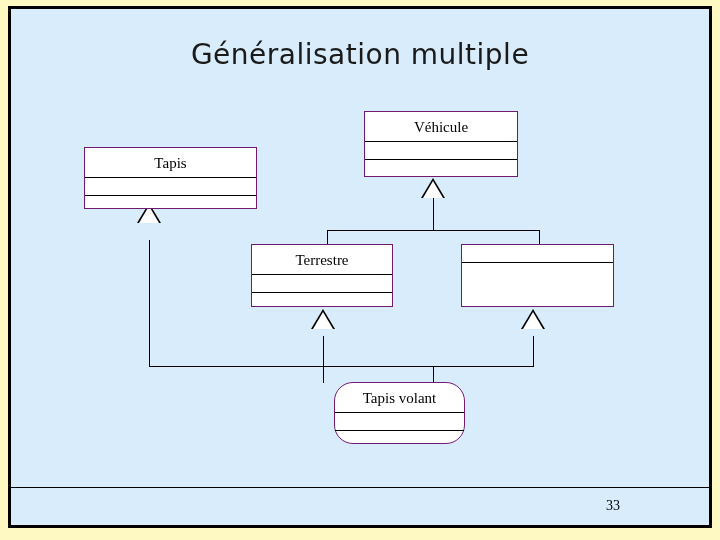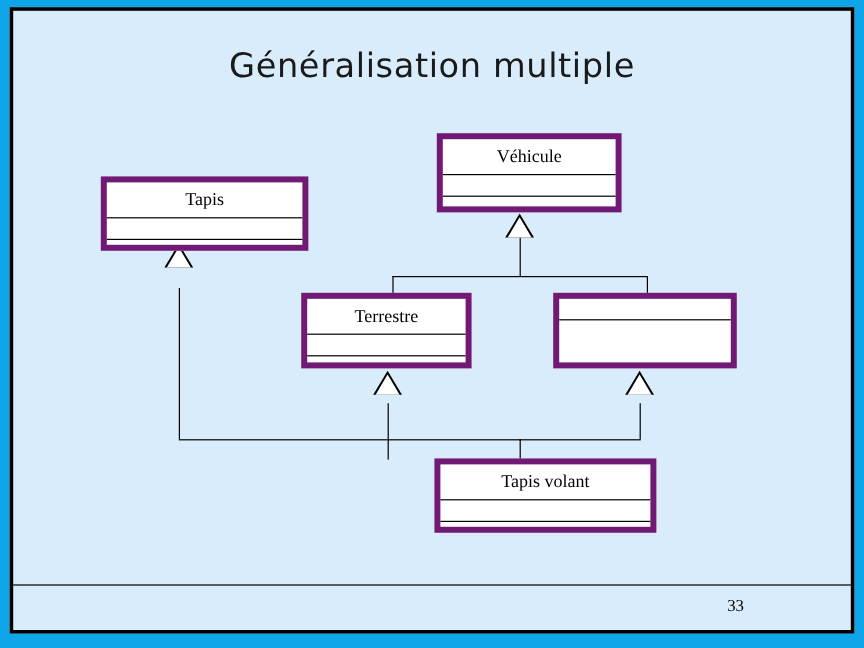--- a/index.html
+++ b/index.html
@@ -11,21 +11,21 @@
     width: 720px;
     height: 540px;
     font-family: "Liberation Serif", serif;
   }
   #slide {
     position: absolute;
     left: 0;
     top: 0;
     width: 720px;
     height: 540px;
-    background: #0ea5e9;
+    background: #fef9c3;
     overflow: hidden;
   }
   
   .frame {
     position: absolute;
     left: 8px;
     top: 6px;
     width: 704px;
     height: 522px;
     border: 3px solid #000000;
@@ -59,21 +59,21 @@
     width: 30px;
     text-align: center;
     font-family: "Liberation Serif", serif;
     font-size: 14px;
     color: #000000;
   }
   
   .uml-class {
     position: absolute;
     background: #ffffff;
-    border: 5px solid #701a75;
+    border: 1px solid #701a75;
     box-sizing: border-box;
   }
   .uml-name {
     height: 30px;
     line-height: 30px;
     text-align: center;
     font-family: "Liberation Serif", serif;
     font-size: 15px;
     color: #000000;
     border-bottom: 1px solid #000000;
@@ -178,21 +178,21 @@
     <div class="uml-name">Terrestre</div>
     <div class="uml-attrs"></div>
     <div class="uml-ops"></div>
   </div>
 
   <div class="uml-class" style="left:461px; top:244px; width:153px; height:63px;">
     <div class="uml-attrs"></div>
     <div class="uml-ops"></div>
   </div>
 
-  <div class="uml-class" style="left:362px; top:382px; width:185px; height:62px;">
+  <div class="uml-class" style="left:334px; top:382px; width:131px; height:62px;border-radius:19px;">
     <div class="uml-name">Tapis volant</div>
     <div class="uml-attrs"></div>
     <div class="uml-ops"></div>
   </div>
 
   <div class="footer-rule"></div>
   <div class="page-number">33</div>
 
 </div>
 

